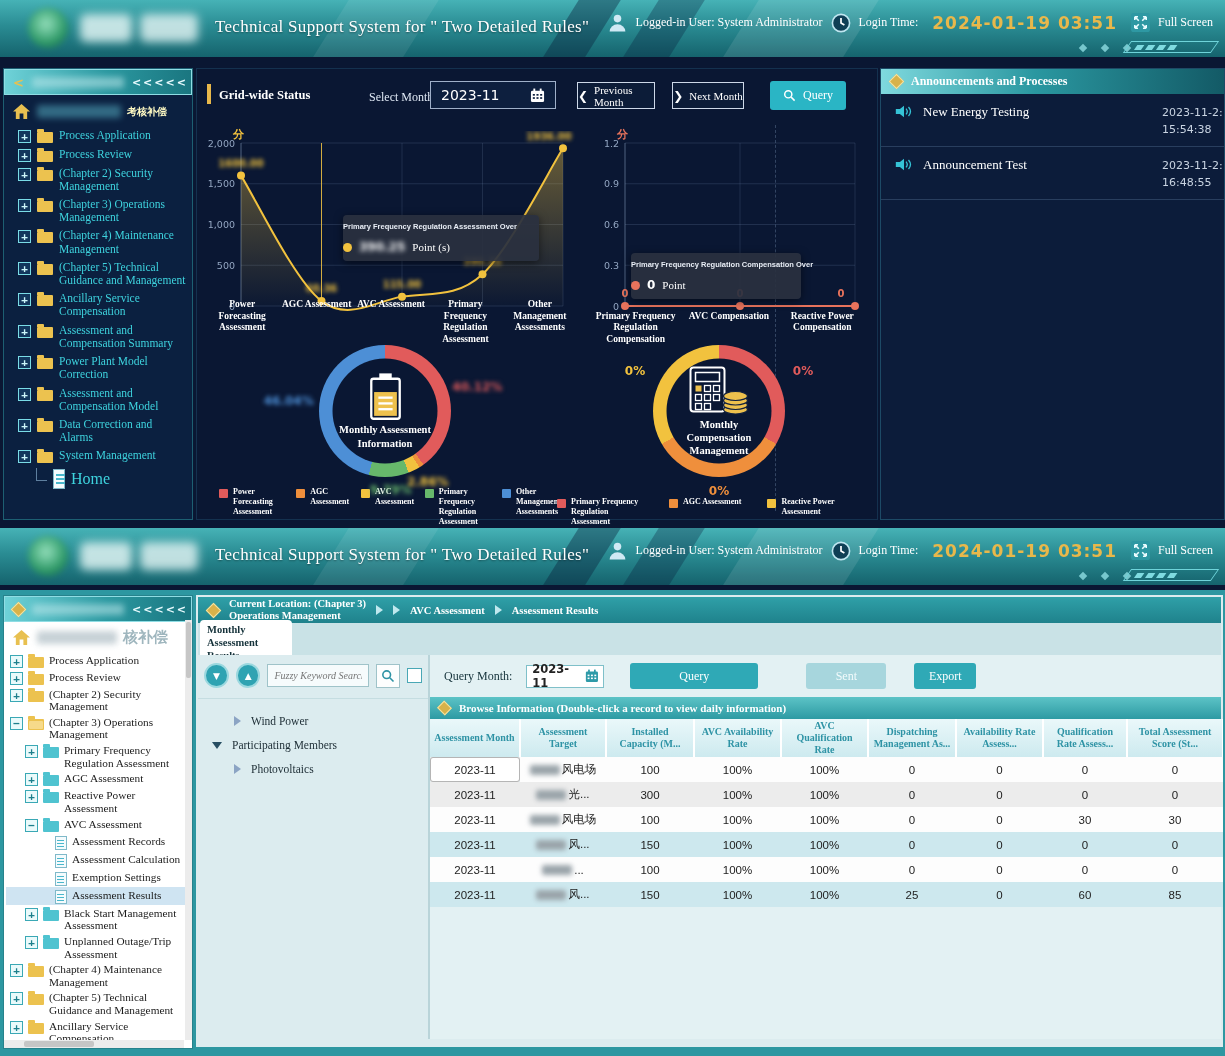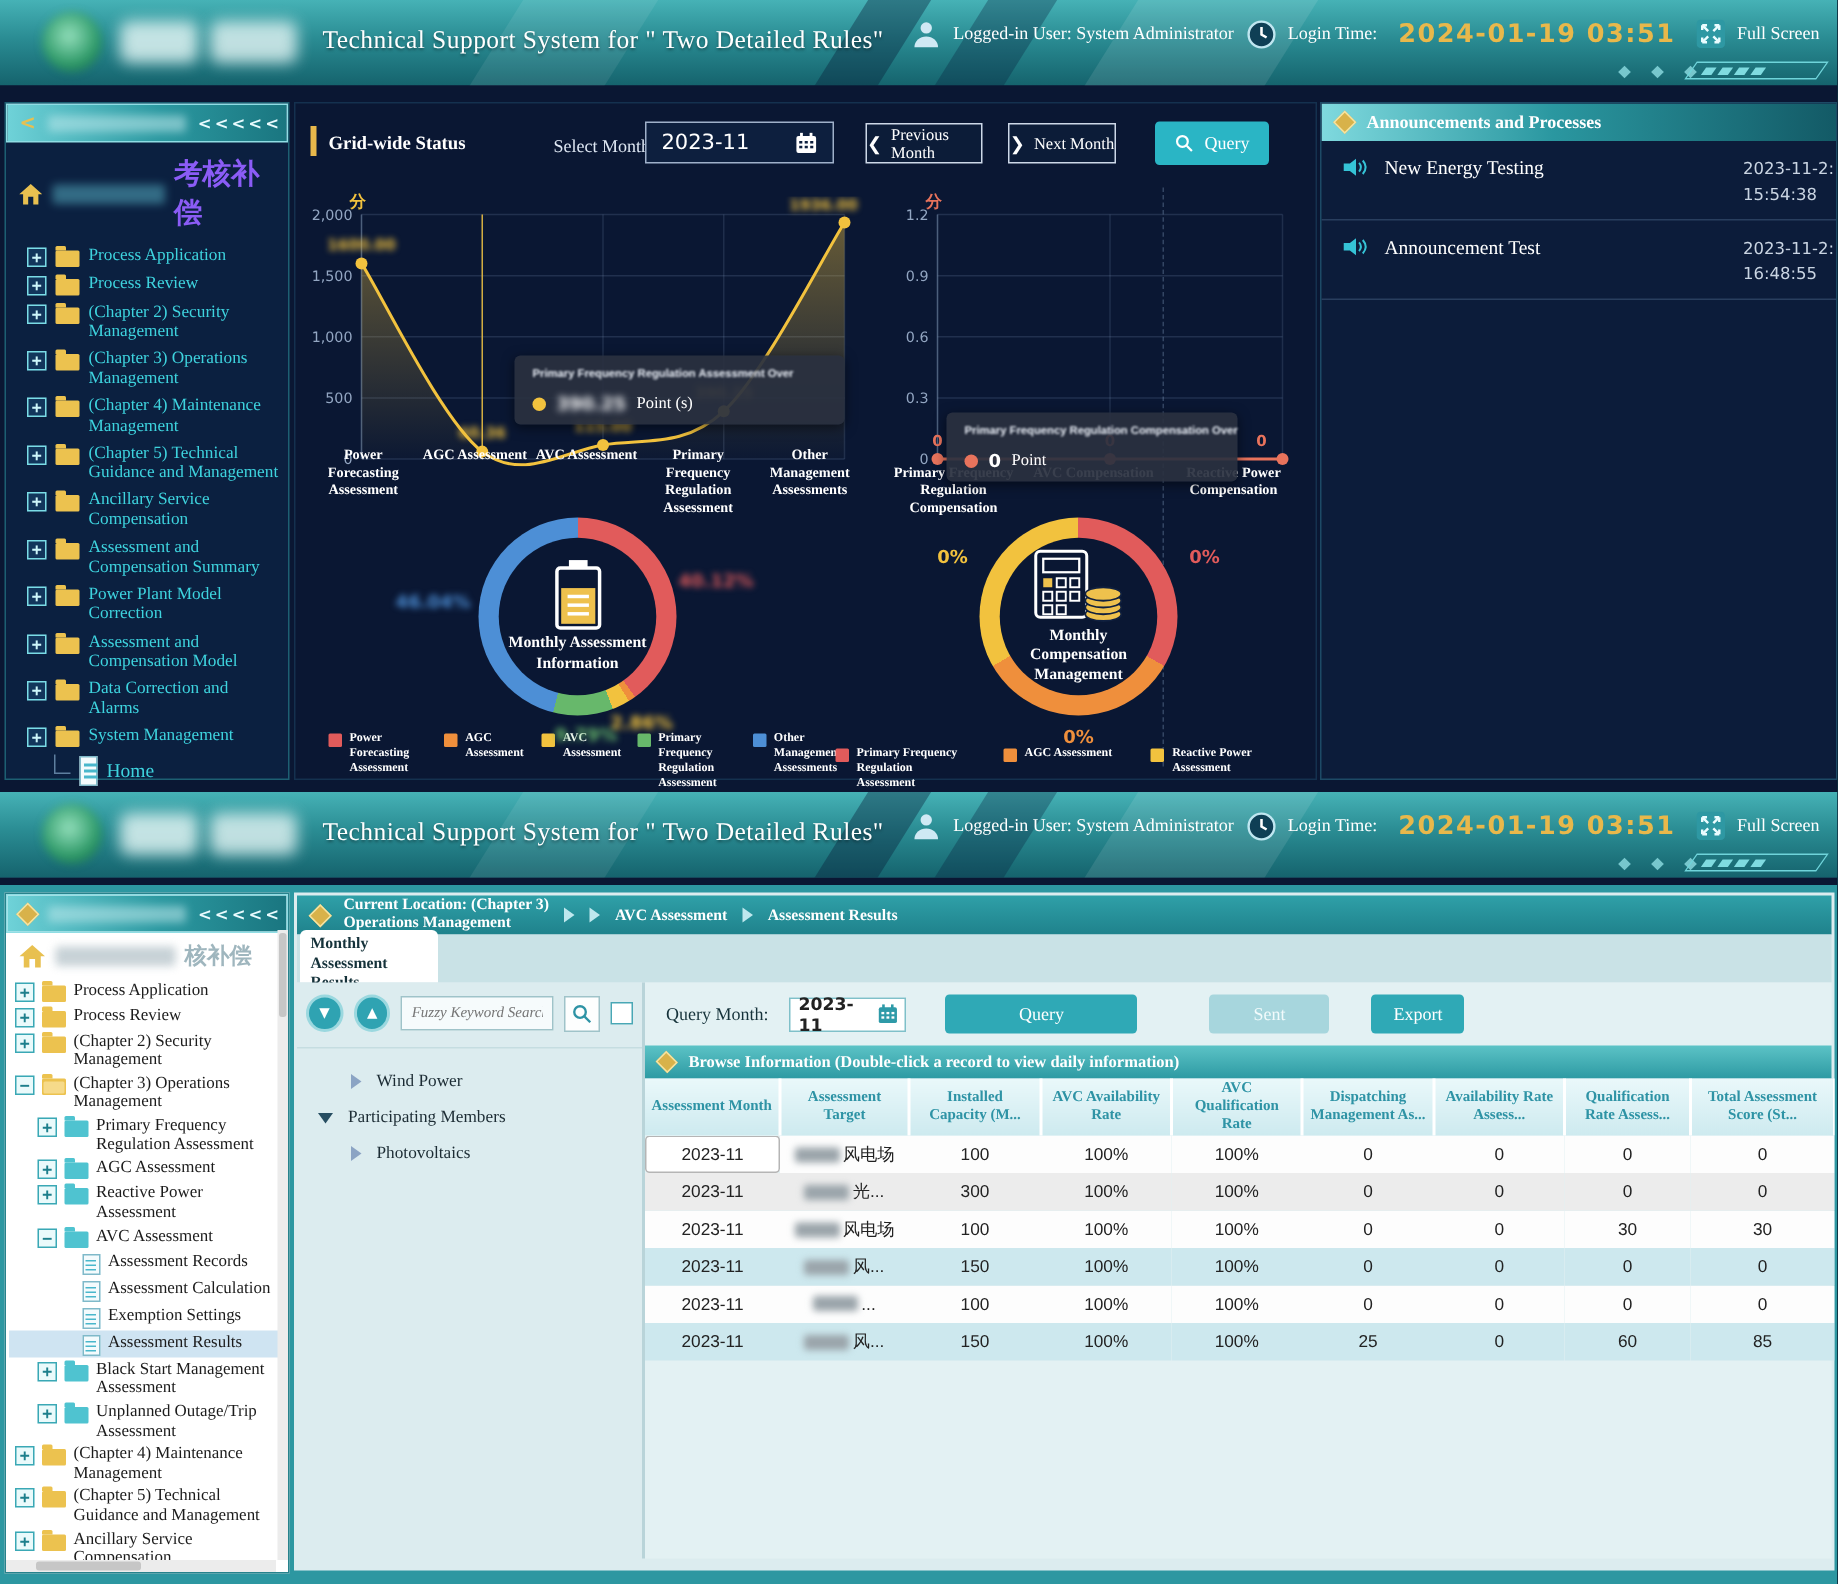--- a/index.html
+++ b/index.html
@@ -35,38 +35,38 @@
   .sidebar1{position:absolute;left:3px;top:68px;width:188px;height:450px;background:#0b2040;
     border:1px solid #1d5f72;}
   .side-hdr{height:24px;background:linear-gradient(90deg,#6fd2d8,#2b98a0 55%,#1a7680);
     border:1px solid #8fdde4;display:flex;align-items:center;gap:8px;padding:0 8px;}
   .side-hdr .back{color:#e8c050;font:bold 13px "DejaVu Sans",sans-serif;line-height:1;}
   .side-hdr .blur-chip{flex:0 0 92px;height:11px;border-radius:2px;background:#bfe9ec;opacity:.55;filter:blur(3px);}
   .side-hdr .arrows{color:#eafcff;font:bold 11px "DejaVu Sans",sans-serif;letter-spacing:2px;}
   .tree1{padding:4px 2px;}
   .t1-title{display:flex;align-items:center;gap:6px;padding:4px 6px 6px;}
   .chip-dark{display:inline-block;height:13px;border-radius:2px;background:#3d7e96;filter:blur(3px);opacity:.8;}
-  .t1-title .zh{color:#8b5cf6;font-weight:bold;font-size:19px;}
+  .t1-title .zh{color:#fef9c3;font-weight:bold;font-size:10px;}
   .t1-row{display:flex;align-items:flex-start;gap:6px;padding:2.5px 4px 2.5px 12px;cursor:pointer;}
   .t1-row .lbl{color:#3ed3de;font-size:11.5px;line-height:1.15;max-width:138px;}
   .plusbox{flex:0 0 13px;width:13px;height:13px;margin-top:1px;border:1px solid #7adce6;background:rgba(22,64,104,.7);
     color:#cdf6fa;font:bold 11px/11px "DejaVu Sans Mono",monospace;text-align:center;box-sizing:border-box;}
   .plusbox.light{border-color:#3aa8b5;background:#eafafb;color:#1d7f8c;}
   .folder{flex:0 0 16px;position:relative;width:16px;height:11px;margin-top:3px;background:#ecc24f;border-radius:1px;}
   .folder::before{content:"";position:absolute;top:-3px;left:0;width:7px;height:3px;background:#ecc24f;border-radius:1px 1px 0 0;}
   .folder.teal{background:#4fc3d0;}
   .folder.teal::before{background:#4fc3d0;}
   .folder.open::after{content:"";position:absolute;left:1px;top:2px;width:14px;height:8px;background:#f6da8a;border-radius:1px;}
   .docic{flex:0 0 12px;position:relative;width:11px;height:14px;margin-top:1px;background:#f4fbfd;border:1px solid #7fb9c9;box-sizing:border-box;}
   .docic::before{content:"";position:absolute;left:1px;top:3px;width:7px;height:1.5px;background:#49b7cc;box-shadow:0 3px 0 #49b7cc,0 6px 0 #49b7cc;}
   .docic.big{width:16px;height:20px;margin-top:0;}
   .docic.big::before{left:2px;top:4px;width:9px;height:2px;box-shadow:0 4px 0 #49b7cc,0 8px 0 #49b7cc;}
   .home-leaf{display:flex;align-items:center;gap:6px;padding:3px 4px 3px 30px;}
   .home-leaf .conn{width:10px;height:12px;border-left:1px solid #5e7f9f;border-bottom:1px solid #5e7f9f;margin-top:-8px;}
-  .home-leaf .lbl{color:#3ed3de;font-size:13px;}
+  .home-leaf .lbl{color:#3ed3de;font-size:16px;}
   
   .main1{position:absolute;left:196px;top:68px;width:680px;height:450px;background:#0a1733;border:1px solid #14314f;}
   .accent{position:absolute;left:10px;top:15px;width:4px;height:20px;background:#e8b84b;}
   .m1-title{position:absolute;left:22px;top:19px;color:#fff;font-weight:bold;font-size:12.5px;}
   .m1-select-label{position:absolute;left:172px;top:21px;color:#dfe8f4;font-size:12px;}
   .month-input{position:absolute;left:233px;top:12px;width:126px;height:28px;background:#0d1f3e;border:1px solid #9fb0c9;
     color:#fff;font:14px "DejaVu Sans",sans-serif;display:flex;align-items:center;padding:0 10px;box-sizing:border-box;justify-content:space-between;}
   .nav-btn{position:absolute;top:13px;height:27px;border:1px solid #cdd8e8;background:rgba(20,40,70,.3);color:#fff;
     font-size:11px;display:flex;align-items:center;justify-content:center;gap:6px;box-sizing:border-box;cursor:pointer;}
   .prev-btn{left:380px;width:78px;}
@@ -79,21 +79,21 @@
   .chart{position:absolute;}
   .chart .unit{position:absolute;left:28px;top:-4px;font:bold 11px "DejaVu Sans",sans-serif;}
   .chart .xlabels{position:absolute;left:0;right:0;bottom:-34px;display:flex;}
   .chart .xlabels div{flex:1;text-align:center;color:#fff;font-weight:bold;font-size:9.5px;line-height:1.2;padding:0 2px;}
   .c1{left:8px;top:62px;width:372px;height:180px;}
   .c2{left:392px;top:62px;width:280px;height:180px;}
   svg text{font-family:"DejaVu Sans",sans-serif;}
   .blurv{filter:blur(2.3px);}
   .blurtxt{filter:blur(2.6px);}
   .tooltip{position:absolute;background:rgba(42,48,64,.93);border-radius:4px;box-shadow:0 2px 8px rgba(0,0,0,.5);
-    padding:7px 12px;z-index:5;margin-top:22px;}
+    padding:7px 0;z-index:5;}
   .tooltip .tt-title{color:#e8edf5;font:bold 7.5px "Liberation Sans",sans-serif;white-space:nowrap;filter:blur(.6px);}
   .tooltip .tt-row{display:flex;align-items:center;gap:7px;margin-top:9px;}
   .tooltip .dot{width:9px;height:9px;border-radius:50%;}
   .tooltip .tt-val{color:#fff;font:bold 12px "DejaVu Sans",sans-serif;}
   .tooltip .tt-suffix{color:#fff;font-size:11px;}
   .tt1{left:138px;top:84px;width:196px;}
   .tt2{left:42px;top:122px;width:170px;}
   
   .dblock{position:absolute;width:340px;height:190px;}
   .db1{left:18px;top:266px;}

